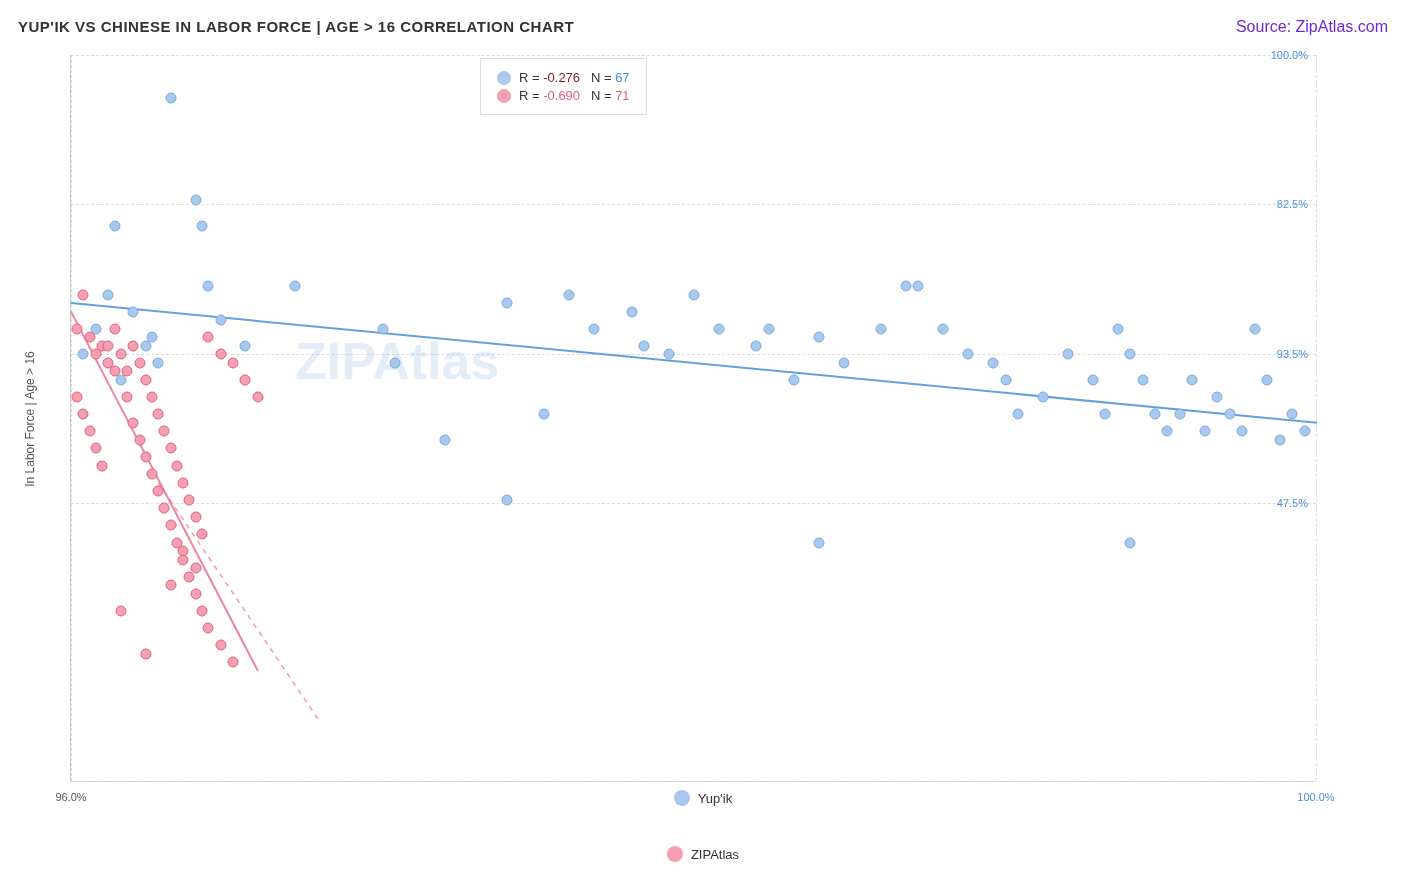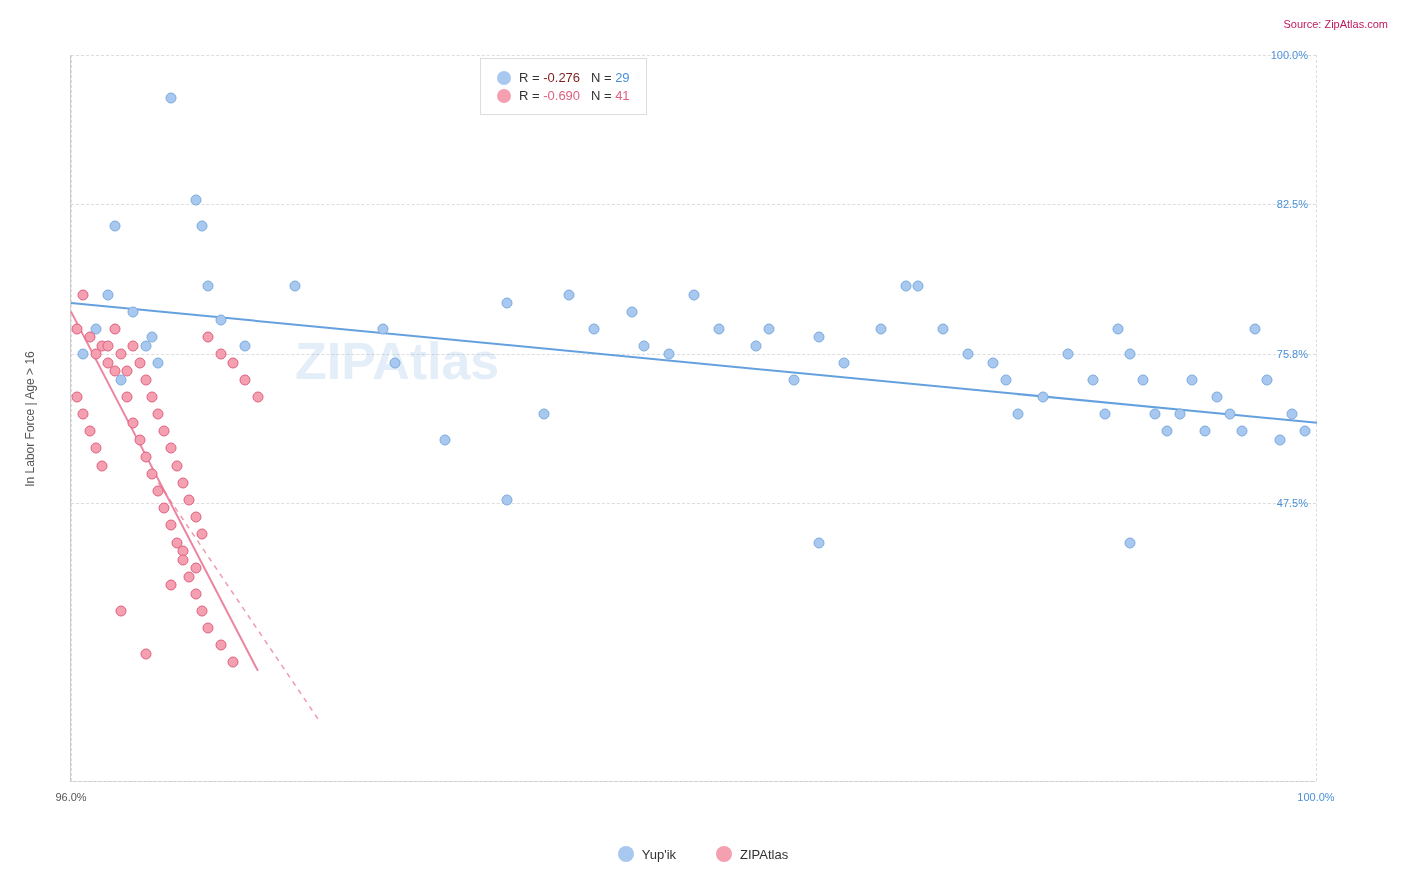--- a/index.html
+++ b/index.html
@@ -22,22 +22,22 @@
       left: 18px;
       font-size: 15px;
       font-weight: bold;
       color: #333;
       letter-spacing: 0.5px;
     }
     .source-label {
       position: absolute;
       top: 18px;
       right: 18px;
-      font-size: 11px;
-      color: #be185d;
+      font-size: 16px;
+      color: #6d28d9;
     }
     .chart-area {
       position: absolute;
       top: 55px;
       left: 70px;
       right: 90px;
       bottom: 110px;
       background: #fff;
       border-left: 1px solid #ccc;
       border-bottom: 1px solid #ccc;
@@ -112,20 +112,21 @@
     }
     .bottom-legend {
       position: absolute;
       bottom: 30px;
       left: 0;
       right: 0;
       display: flex;
       justify-content: center;
       gap: 40px;
       align-items: center;
+      flex-direction: column;
     }
     .bottom-legend-item {
       display: flex;
       align-items: center;
       gap: 8px;
       font-size: 13px;
       color: #333;
     }
     .dot {
       position: absolute;
@@ -137,20 +138,21 @@
       top: 0; left: 0;
       width: 100%; height: 100%;
       overflow: visible;
     }
   </style>
 </head>
 <body>
 
 <div class="chart-container">
 
+  <div class="chart-title">YUP'IK VS CHINESE IN LABOR FORCE | AGE &gt; 16 CORRELATION CHART</div>
   <div class="source-label">Source: ZipAtlas.com</div>
 
   <div class="y-axis-label">
     <span>In Labor Force | Age &gt; 16</span>
   </div>
 
   <div class="chart-area" id="chart-area">
 
     <div class="grid-line-h" style="top:0%;"></div>
     <div class="grid-line-h" style="top:20.59%;"></div>
@@ -167,21 +169,21 @@
 
       <line id="blue-trend" stroke="#4a90d9" stroke-width="2" opacity="0.85" x1="0" y1="248.05655428571433" x2="1246" y2="367.8079942857143"></line>
 
       <line id="pink-trend" stroke="#e87090" stroke-width="2" opacity="0.85" x1="0" y1="256.6102285714286" x2="186.9" y2="615.8645485714286"></line>
 
       <line id="pink-dashed" stroke="#e87090" stroke-width="1.5" stroke-dasharray="5,5" opacity="0.7" x1="87.22000000000001" y1="427.6837142857143" x2="249.20000000000002" y2="667.1865942857142"></line>
     </svg>
 
     <span class="y-tick-label" style="top:0%;">100.0%</span>
     <span class="y-tick-label" style="top:20.59%;">82.5%</span>
-    <span class="y-tick-label" style="top:41.18%;">75.8%</span>
+    <span class="y-tick-label" style="top:41.18%;">93.5%</span>
     <span class="y-tick-label" style="top:61.76%;">47.5%</span>
 
     <span style="position:absolute; bottom:-22px; left:0%; font-size:11px; color:#555; transform:translateX(-50%);">96.0%</span>
     <span style="position:absolute; bottom:-22px; left:100%; font-size:11px; color:#4a90d9; transform:translateX(-50%);">100.0%</span>
 
   <div class="dot data-dot" style="width: 11px; height: 11px; background: rgb(168, 200, 240); border: 1.5px solid rgb(122, 171, 223); left: 12.46px; top: 299.379px; position: absolute; border-radius: 50%; transform: translate(-50%, -50%);"></div>
       <div class="dot data-dot" style="width: 11px; height: 11px; background: rgb(168, 200, 240); border: 1.5px solid rgb(122, 171, 223); left: 24.92px; top: 273.718px; position: absolute; border-radius: 50%; transform: translate(-50%, -50%);"></div>
       <div class="dot data-dot" style="width: 11px; height: 11px; background: rgb(168, 200, 240); border: 1.5px solid rgb(122, 171, 223); left: 37.38px; top: 239.503px; position: absolute; border-radius: 50%; transform: translate(-50%, -50%);"></div>
       <div class="dot data-dot" style="width: 11px; height: 11px; background: rgb(168, 200, 240); border: 1.5px solid rgb(122, 171, 223); left: 43.61px; top: 171.073px; position: absolute; border-radius: 50%; transform: translate(-50%, -50%);"></div>
       <div class="dot data-dot" style="width: 11px; height: 11px; background: rgb(168, 200, 240); border: 1.5px solid rgb(122, 171, 223); left: 49.84px; top: 325.04px; position: absolute; border-radius: 50%; transform: translate(-50%, -50%);"></div>
@@ -296,25 +298,25 @@
       <div class="dot data-dot" style="width: 11px; height: 11px; background: rgb(244, 160, 176); border: 1.5px solid rgb(224, 96, 128); left: 137.06px; top: 573.096px; position: absolute; border-radius: 50%; transform: translate(-50%, -50%);"></div>
       <div class="dot data-dot" style="width: 11px; height: 11px; background: rgb(244, 160, 176); border: 1.5px solid rgb(224, 96, 128); left: 149.52px; top: 590.204px; position: absolute; border-radius: 50%; transform: translate(-50%, -50%);"></div>
       <div class="dot data-dot" style="width: 11px; height: 11px; background: rgb(244, 160, 176); border: 1.5px solid rgb(224, 96, 128); left: 161.98px; top: 607.311px; position: absolute; border-radius: 50%; transform: translate(-50%, -50%);"></div>
       <div class="dot data-dot" style="width: 11px; height: 11px; background: rgb(244, 160, 176); border: 1.5px solid rgb(224, 96, 128); left: 174.44px; top: 325.04px; position: absolute; border-radius: 50%; transform: translate(-50%, -50%);"></div>
       <div class="dot data-dot" style="width: 11px; height: 11px; background: rgb(244, 160, 176); border: 1.5px solid rgb(224, 96, 128); left: 186.9px; top: 342.147px; position: absolute; border-radius: 50%; transform: translate(-50%, -50%);"></div>
     </div>
 
   <div class="legend-box" style="left: 480px; top: 58px;">
     <div class="legend-row">
       <span class="legend-dot" style="background:#a8c8f0;"></span>
-      <span class="legend-text">R = <span style="color:#7f1d1d;">-0.276</span>&nbsp;&nbsp;&nbsp;N = <span style="color:#4a90d9;">29</span></span>
+      <span class="legend-text">R = <span style="color:#7f1d1d;">-0.276</span>&nbsp;&nbsp;&nbsp;N = <span style="color:#4a90d9;">67</span></span>
     </div>
     <div class="legend-row">
       <span class="legend-dot" style="background:#f4a0b0;"></span>
-      <span class="legend-text">R = <span style="color:#e06080;">-0.690</span>&nbsp;&nbsp;&nbsp;N = <span style="color:#e06080;">41</span></span>
+      <span class="legend-text">R = <span style="color:#e06080;">-0.690</span>&nbsp;&nbsp;&nbsp;N = <span style="color:#e06080;">71</span></span>
     </div>
   </div>
 
   <div class="bottom-legend">
     <div class="bottom-legend-item">
       <span class="legend-dot" style="background:#a8c8f0; width:16px; height:16px;"></span>
       <span>Yup'ik</span>
     </div>
     <div class="bottom-legend-item">
       <span class="legend-dot" style="background:#f4a0b0; width:16px; height:16px;"></span>

